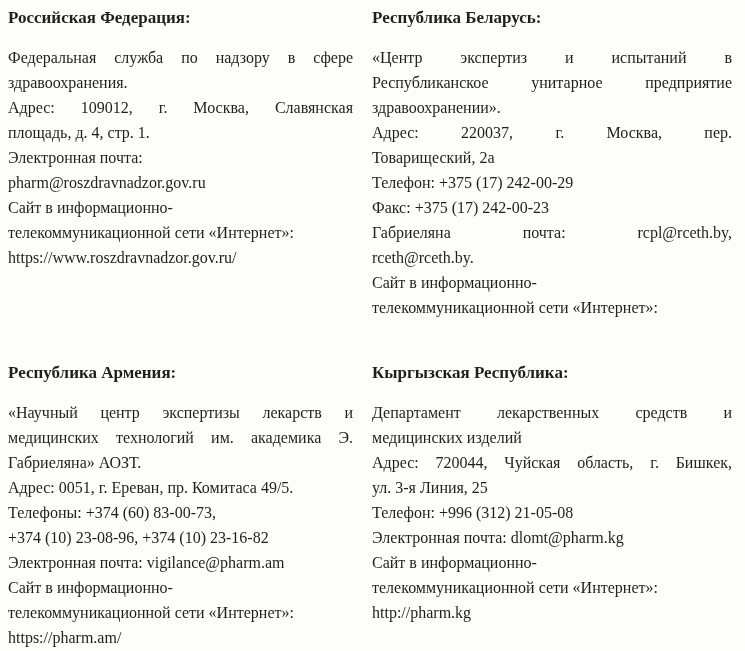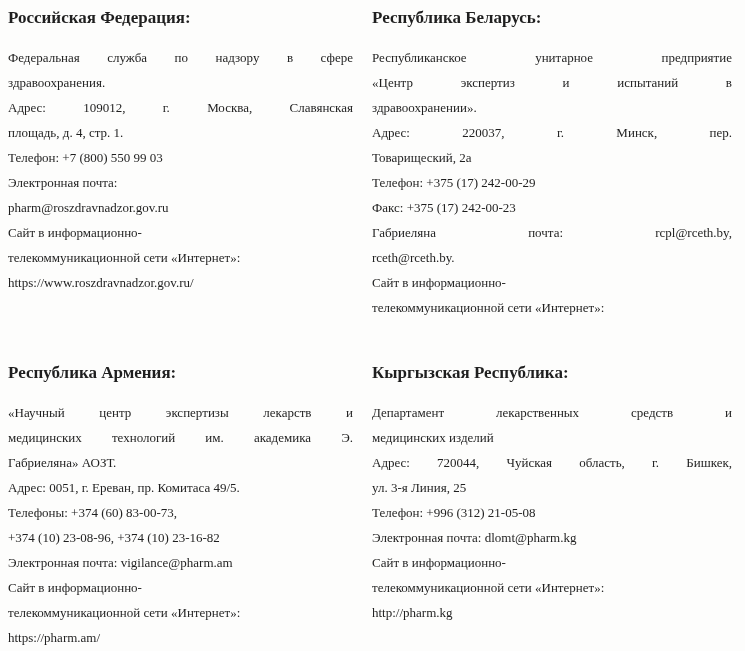--- a/index.html
+++ b/index.html
@@ -30,21 +30,21 @@
     overflow: visible;
   }
   .section-title {
     font-size: 17px;
     font-weight: bold;
     line-height: 25px;
     margin: 0 0 15px 0;
     white-space: nowrap;
   }
   .lines {
-    font-size: 13px;
+    font-size: 16px;
   }
   .line {
     line-height: 25px;
     white-space: nowrap;
   }
   .line.j {
     white-space: normal;
     text-align: justify;
     text-align-last: justify;
   }
@@ -55,36 +55,35 @@
 <div class="page">
   <div class="grid">
 
     <section>
       <h3 class="section-title">Российская Федерация:</h3>
       <div class="lines">
           <div class="line j">Федеральная служба по надзору в сфере</div>
           <div class="line">здравоохранения.</div>
           <div class="line j">Адрес: 109012, г. Москва, Славянская</div>
           <div class="line">площадь, д. 4, стр. 1.</div>
-          <div class="line">Телефон: +7 (800) 550 99 03</div>
           <div class="line">Электронная почта:</div>
           <div class="line">pharm@roszdravnadzor.gov.ru</div>
           <div class="line">Сайт в информационно-</div>
           <div class="line">телекоммуникационной сети «Интернет»:</div>
           <div class="line">https://www.roszdravnadzor.gov.ru/</div>
         </div>
     </section>
 
     <section>
       <h3 class="section-title">Республика Беларусь:</h3>
       <div class="lines">
+          <div class="line j">«Центр экспертиз и испытаний в</div>
           <div class="line j">Республиканское унитарное предприятие</div>
-          <div class="line j">«Центр экспертиз и испытаний в</div>
           <div class="line">здравоохранении».</div>
-          <div class="line j">Адрес: 220037, г. Минск, пер.</div>
+          <div class="line j">Адрес: 220037, г. Москва, пер.</div>
           <div class="line">Товарищеский, 2а</div>
           <div class="line">Телефон: +375 (17) 242-00-29</div>
           <div class="line">Факс: +375 (17) 242-00-23</div>
           <div class="line j">Габриеляна почта: rcpl@rceth.by,</div>
           <div class="line">rceth@rceth.by.</div>
           <div class="line">Сайт в информационно-</div>
           <div class="line">телекоммуникационной сети «Интернет»:</div>
         </div>
     </section>
 

